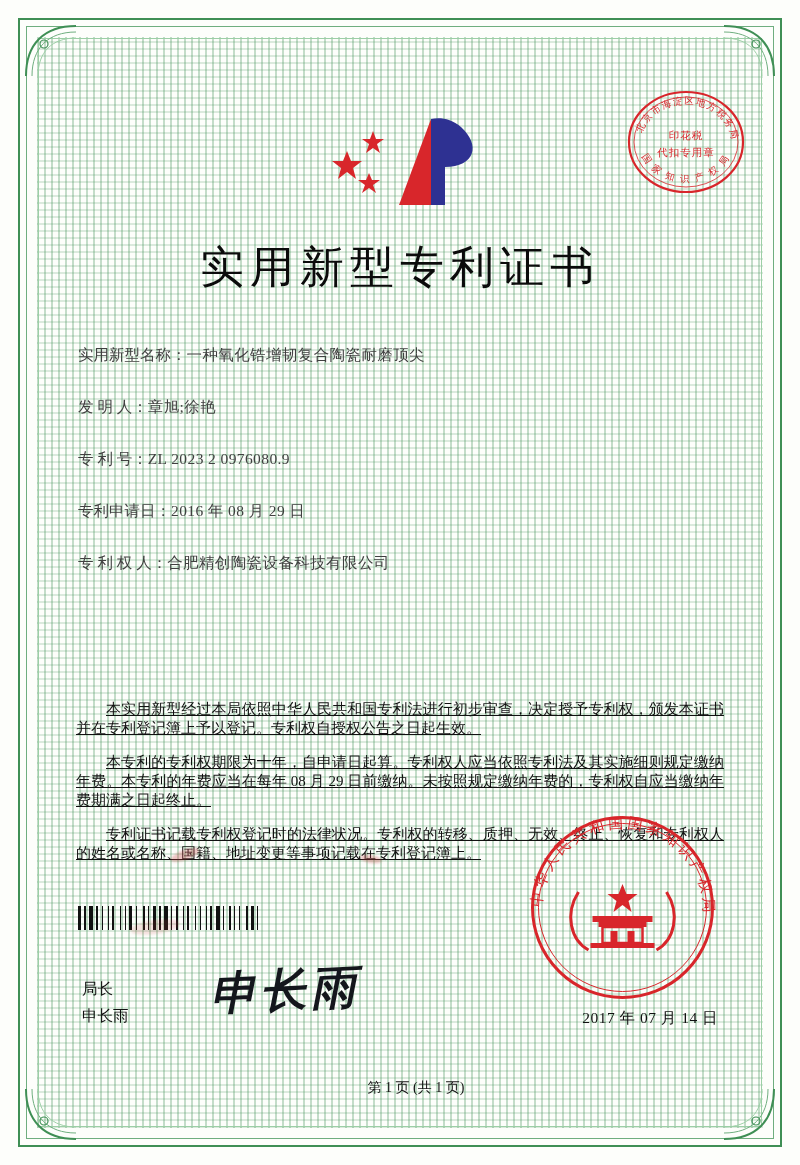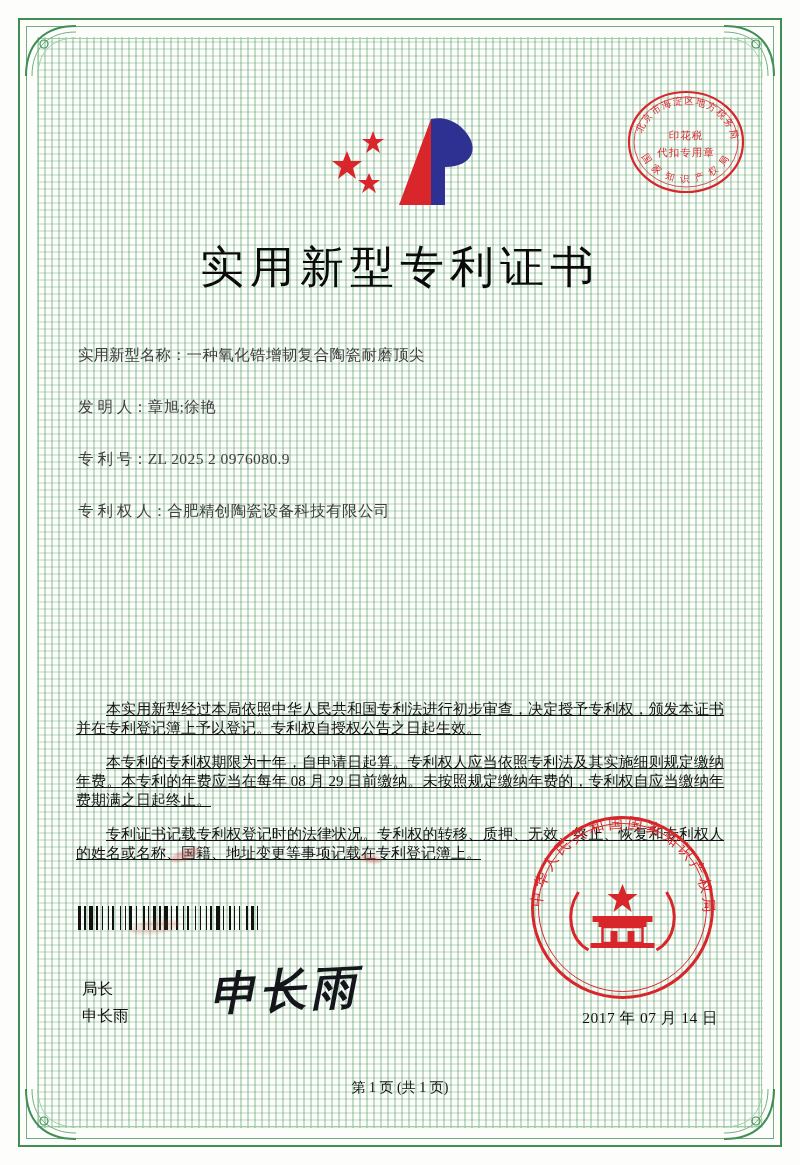--- a/index.html
+++ b/index.html
@@ -167,20 +167,21 @@
     color: #111;
     letter-spacing: 0.5px;
   }
   .footer {
     position: absolute;
     left: 0; bottom: 8px;
     width: 680px;
     text-align: center;
     font-size: 14px;
     color: #111;
+    padding-left: 16px;
   }
   .smudge {
     position: absolute;
     pointer-events: none;
     background: rgba(196,60,60,0.30);
     border-radius: 50%;
     filter: blur(1px);
   }
 </style>
 </head>
@@ -264,21 +265,24 @@
     <div class="title">实用新型专利证书</div>
 
     <div class="fields">
       <div class="field">
         <span class="lbl">实用新型名称：</span><span class="val">一种氧化锆增韧复合陶瓷耐磨顶尖</span>
       </div>
       <div class="field">
         <span class="lbl">发  明  人：</span><span class="val">章旭;徐艳</span>
       </div>
       <div class="field">
-        <span class="lbl">专  利  号：</span><span class="val">ZL 2025 2 0976080.9</span>
+        <span class="lbl">专  利  号：</span><span class="val">ZL 2023 2 0976080.9</span>
+      </div>
+      <div class="field">
+        <span class="lbl">专利申请日：</span><span class="val">2016 年 08 月 29 日</span>
       </div>
       <div class="field">
         <span class="lbl">专 利 权 人：</span><span class="val">合肥精创陶瓷设备科技有限公司</span>
       </div>
     </div>
 
     <div class="paras">
       <p class="para">本实用新型经过本局依照中华人民共和国专利法进行初步审查，决定授予专利权，颁发本证书并在专利登记簿上予以登记。专利权自授权公告之日起生效。</p>
       <p class="para">本专利的专利权期限为十年，自申请日起算。专利权人应当依照专利法及其实施细则规定缴纳年费。本专利的年费应当在每年 08 月 29 日前缴纳。未按照规定缴纳年费的，专利权自应当缴纳年费期满之日起终止。</p>
       <p class="para">专利证书记载专利权登记时的法律状况。专利权的转移、质押、无效、终止、恢复和专利权人的姓名或名称、国籍、地址变更等事项记载在专利登记簿上。</p>

